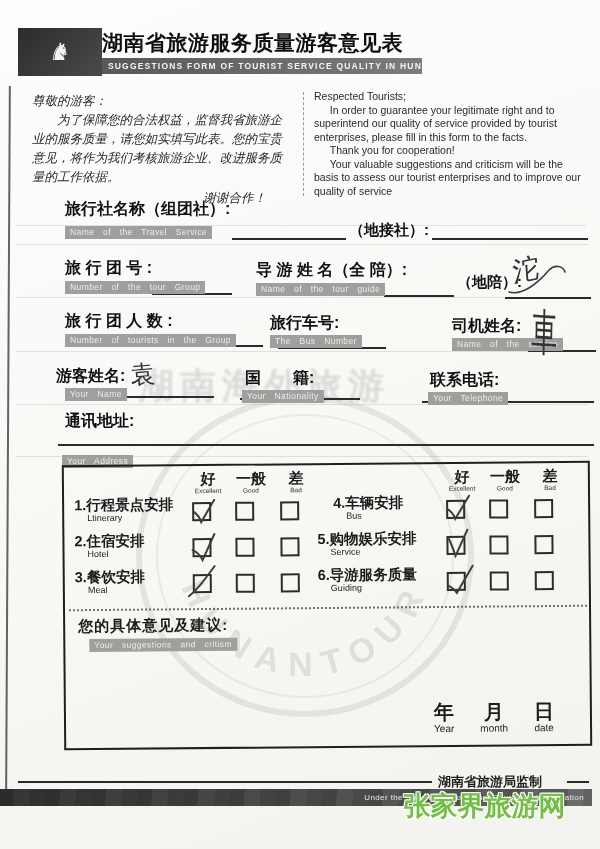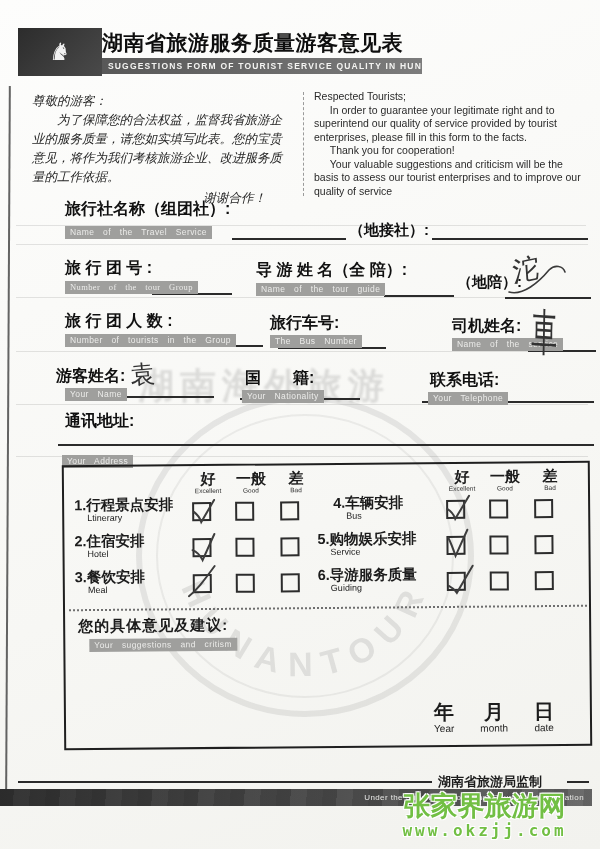--- a/index.html
+++ b/index.html
@@ -131,21 +131,21 @@
     <p class="ind">Your valuable suggestions and criticism will be the basis to assess our tourist enterprises and to improve our quality of service</p>
   </div>
 
   <div class="abs flabel" style="left:65px;top:199px;text-align:right;">旅行社名称（组团社）:</div>
   <div class="abs glabel" style="left:65px;top:226px;">Name of the Travel Service</div>
   <div class="abs blank" style="left:232px;top:238px;width:114px;"></div>
   <div class="abs flabel sm" style="left:349px;top:221px;">（地接社）:</div>
   <div class="abs blank" style="left:432px;top:238px;width:156px;"></div>
 
   <div class="abs flabel" style="left:65px;top:258px;">旅 行 团 号 :</div>
-  <div class="abs glabel" style="left:65px;top:281px;font-family:Liberation Serif, serif;">Number of the tour Group</div>
+  <div class="abs glabel" style="left:65px;top:281px;">Number of the tour Group</div>
   <div class="abs blank" style="left:152px;top:293px;width:80px;"></div>
   <div class="abs flabel" style="left:256px;top:260px;">导 游 姓 名（全 陪）:</div>
   <div class="abs glabel" style="left:256px;top:283px;">Name of the tour guide</div>
   <div class="abs blank" style="left:384px;top:295px;width:70px;"></div>
   <div class="abs flabel sm" style="left:457px;top:273px;">（地陪）:</div>
   <div class="abs hand" style="left:512px;top:252px;font-size:27px;transform:rotate(-12deg) skewX(-8deg);">沱</div>
   <svg class="abs" style="left:505px;top:262px;width:64px;height:36px;z-index:3;" viewBox="0 0 64 36">
     <path d="M4 30 C 18 34, 34 20, 44 8 C 50 2, 58 4, 60 10" fill="none" stroke="#3a3a3a" stroke-width="1.6" stroke-linecap="round"></path>
   </svg>
   <div class="abs blank" style="left:505px;top:297px;width:86px;"></div>
@@ -299,16 +299,15 @@
 
   <div class="abs foot-rule"></div>
   <div class="abs foot-cn">湖南省旅游局监制</div>
   <div class="abs foot-dash"></div>
   <div class="abs foot-bar">
     <div class="en">Under the Surveillance of Hunan Tourism Administration</div>
   </div>
 
   <div class="abs sitewm">
     <div class="name" style="color: rgb(114, 191, 68);">张家界旅游网</div>
-    <div class="url" style="color: rgb(114, 191, 68);">www.okzjj.com</div>
   </div>
 
 </div>
 
 </body></html>

